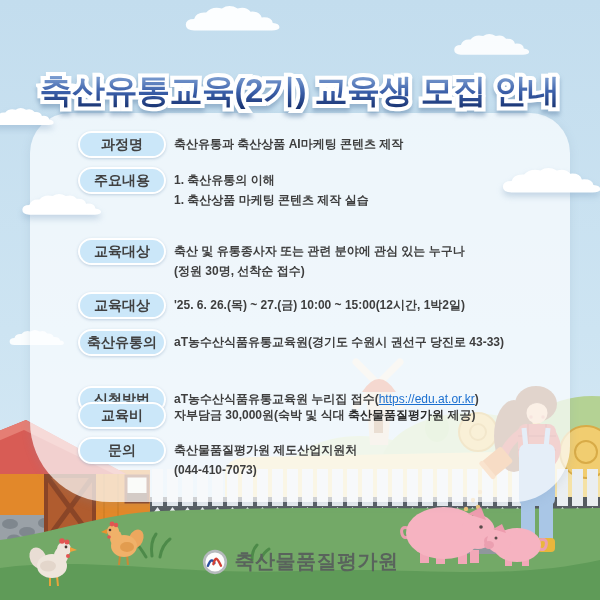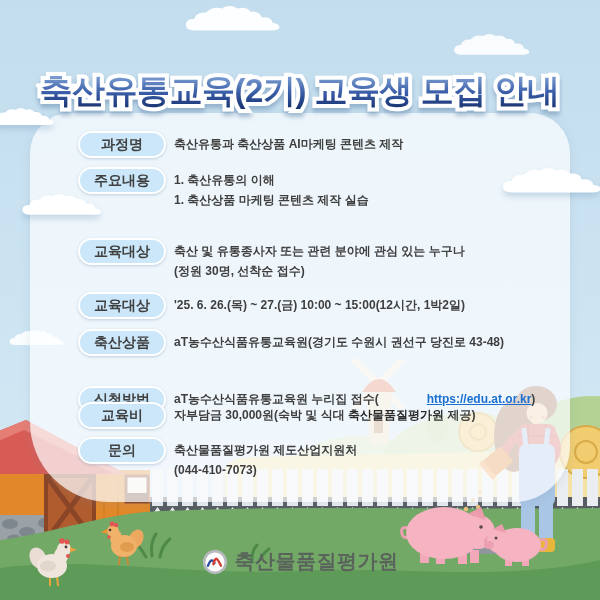--- a/index.html
+++ b/index.html
@@ -40,21 +40,21 @@
   .rows { position:absolute; z-index:4; left:0; top:0; width:600px; height:600px; }
   .row { position:absolute; left:78px; display:flex; gap:8px; align-items:flex-start; }
   .pill {
     flex:0 0 auto; width:88px; height:27px; box-sizing:border-box;
     background:#cbe7f9; border:2px solid #ffffff; border-radius:15px;
     color:#404040; font-size:14px; font-weight:700; line-height:23px; text-align:center;
     box-shadow:0 1px 3px rgba(80,120,160,.3);
   }
   .val { padding-top:4px; color:#3e3e3e; font-size:12px; font-weight:600; }
   .val .line { line-height:19.5px; white-space:nowrap; }
-  .link { color:#1a6fd0; font-weight:700; text-decoration:underline;margin-left:48px; }
+  .link { color:#1a6fd0; font-weight:400; text-decoration:underline; }
   .seg-bold { font-weight:800; color:#2b2b2b; }
   
   .footer { position:absolute; z-index:3; left:0; top:548px; width:600px;
     display:flex; justify-content:center; align-items:center; gap:7px; }
   .footer .logo-text { font-size:20px; font-weight:800; color:#59635c; letter-spacing:0.5px; }
 </style>
 </head>
 <body>
 
 <div class="poster">
@@ -302,23 +302,23 @@
     </div>
 
     <div class="row" style="top:292px">
       <span class="pill">교육대상</span>
       <div class="val">
         <div class="line">'25. 6. 26.(목) ~ 27.(금) 10:00 ~ 15:00(12시간, 1박2일)</div>
       </div>
     </div>
 
     <div class="row" style="top:329px">
-      <span class="pill">축산상품</span>
-      <div class="val">
-        <div class="line">aT농수산식품유통교육원(경기도 수원시 권선구 당진로 43-48)</div>
+      <span class="pill">축산유통의</span>
+      <div class="val">
+        <div class="line">aT농수산식품유통교육원(경기도 수원시 권선구 당진로 43-33)</div>
       </div>
     </div>
 
     <div class="row" style="top:386px">
       <span class="pill">신청방법</span>
       <div class="val">
         <div class="line"><span>aT농수산식품유통교육원 누리집 접수(</span><a href="#" class="link">https://edu.at.or.kr</a><span>)</span></div>
       </div>
     </div>
 

